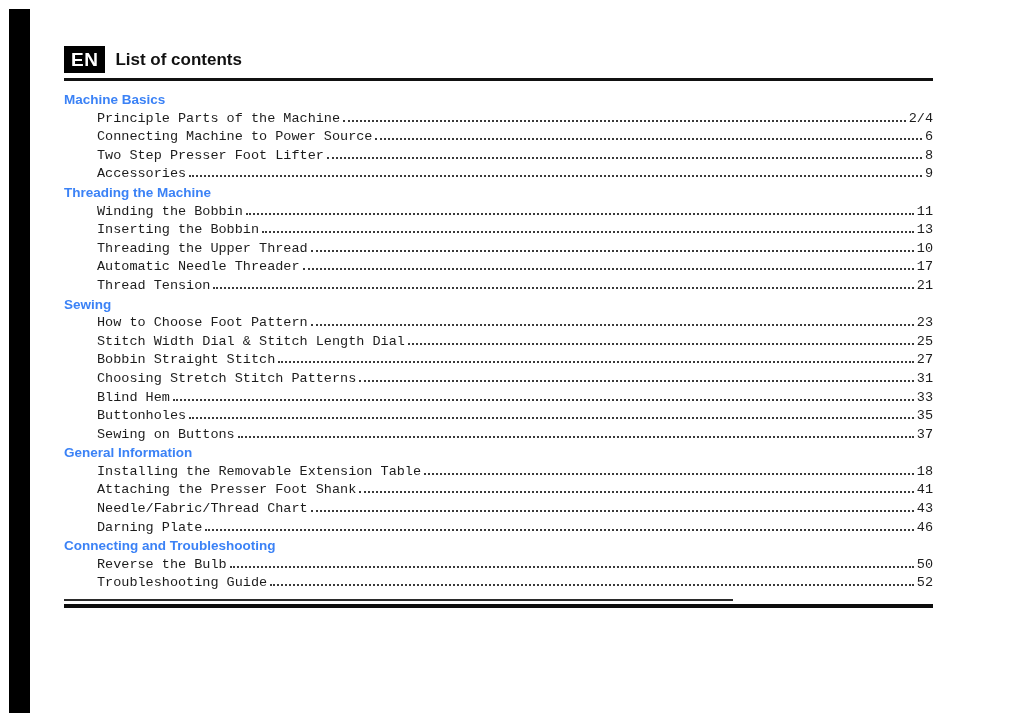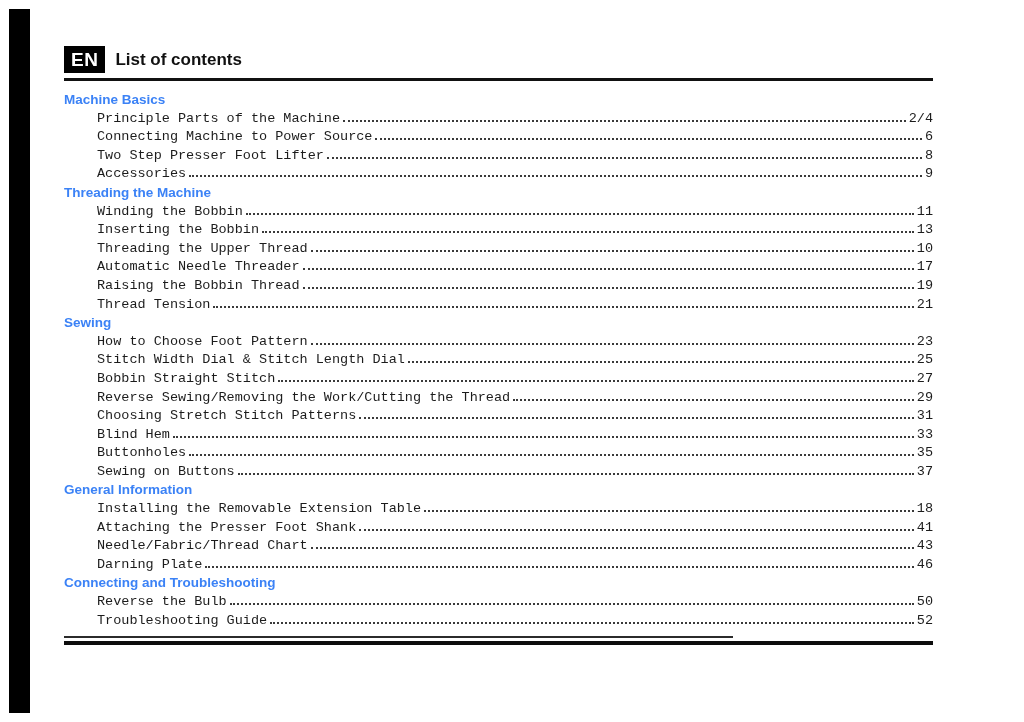--- a/index.html
+++ b/index.html
@@ -147,49 +147,39 @@
           <span class="toc-title">Threading the Upper Thread</span>
           <span class="leader"></span>
           <span class="toc-page">10</span>
         </div>
         <div class="toc-row">
           <span class="toc-title">Automatic Needle Threader</span>
           <span class="leader"></span>
           <span class="toc-page">17</span>
         </div>
         <div class="toc-row">
-          <span class="toc-title">Raising the Bobbin Thread</span>
-          <span class="leader"></span>
-          <span class="toc-page">19</span>
-        </div>
-        <div class="toc-row">
           <span class="toc-title">Thread Tension</span>
           <span class="leader"></span>
           <span class="toc-page">21</span>
         </div>
         <div class="toc-heading">Sewing</div>
         <div class="toc-row">
           <span class="toc-title">How to Choose Foot Pattern</span>
           <span class="leader"></span>
           <span class="toc-page">23</span>
         </div>
         <div class="toc-row">
           <span class="toc-title">Stitch Width Dial &amp; Stitch Length Dial</span>
           <span class="leader"></span>
           <span class="toc-page">25</span>
         </div>
         <div class="toc-row">
           <span class="toc-title">Bobbin Straight Stitch</span>
           <span class="leader"></span>
           <span class="toc-page">27</span>
-        </div>
-        <div class="toc-row">
-          <span class="toc-title">Reverse Sewing/Removing the Work/Cutting the Thread</span>
-          <span class="leader"></span>
-          <span class="toc-page">29</span>
         </div>
         <div class="toc-row">
           <span class="toc-title">Choosing Stretch Stitch Patterns</span>
           <span class="leader"></span>
           <span class="toc-page">31</span>
         </div>
         <div class="toc-row">
           <span class="toc-title">Blind Hem</span>
           <span class="leader"></span>
           <span class="toc-page">33</span>

